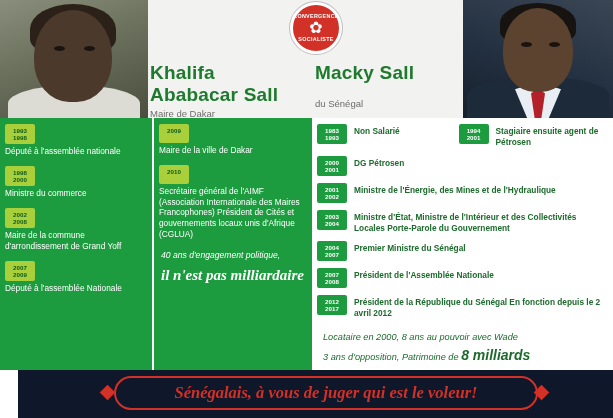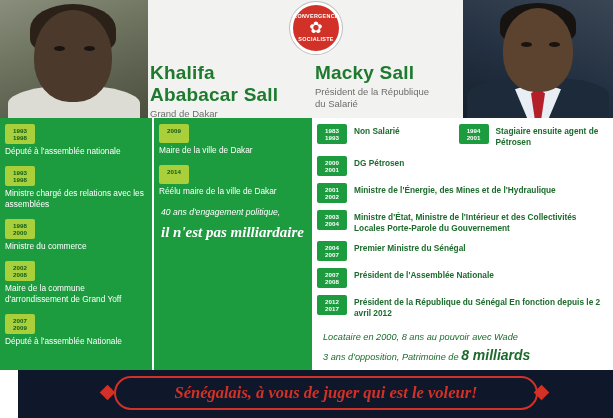--- a/index.html
+++ b/index.html
@@ -157,46 +157,41 @@
 
     <div class="logo">
       <div class="logo-top">CONVERGENCE</div>
       <div class="logo-rose">✿</div>
       <div class="logo-bot">SOCIALISTE</div>
     </div>
 
     <div class="names">
       <div class="name-col">
         <div class="name-main">Khalifa Ababacar Sall</div>
-        <div class="name-sub">Grand de Dakar</div>
+        <div class="name-sub">Maire de Dakar</div>
       </div>
       <div class="name-col right">
         <div class="name-main">Macky Sall</div>
         <div class="name-sub">
-          <span>Président de la République</span><br>
-          <span>du Salarié</span>
+          <br>
+          <span>du Sénégal</span>
         </div>
       </div>
     </div>
   </div>
 
   <div class="main">
 
     <div class="col col-a">
       <div class="item">
         <div class="yrbox">1993
 1998</div>
         <div class="itxt">Député à l'assemblée nationale</div>
       </div>
       <div class="item">
-        <div class="yrbox">1993
-1998</div>
-        <div class="itxt">Ministre chargé des relations avec les assemblées</div>
-      </div>
-      <div class="item">
         <div class="yrbox">1998
 2000</div>
         <div class="itxt">Ministre du commerce</div>
       </div>
       <div class="item">
         <div class="yrbox">2002
 2008</div>
         <div class="itxt">Maire de la commune d'arrondissement de Grand Yoff</div>
       </div>
       <div class="item">
@@ -205,22 +200,22 @@
         <div class="itxt">Député à l'assemblée Nationale</div>
       </div>
     </div>
 
     <div class="col col-b">
       <div class="item">
         <div class="yrbox">2009</div>
         <div class="itxt">Maire de la ville de Dakar</div>
       </div>
       <div class="item">
-        <div class="yrbox">2014</div>
-        <div class="itxt">Réélu maire de la ville de Dakar</div>
+        <div class="yrbox">2010</div>
+        <div class="itxt">Secrétaire général de l'AIMF (Association Internationale des Maires Francophones) Président de Cités et gouvernements locaux unis d'Afrique (CGLUA)</div>
       </div>
 
       <div class="summary">
         <p>40 ans d'engagement politique,</p>
         <div class="big">il n'est pas milliardaire</div>
       </div>
     </div>
 
     <div class="col col-c">
       <div class="r-top-row">

